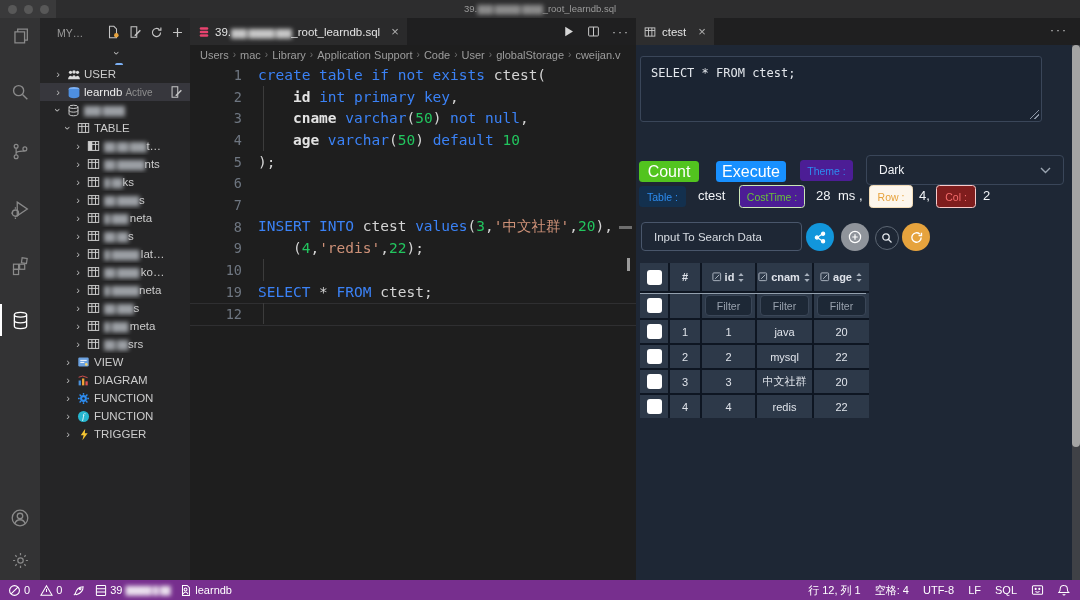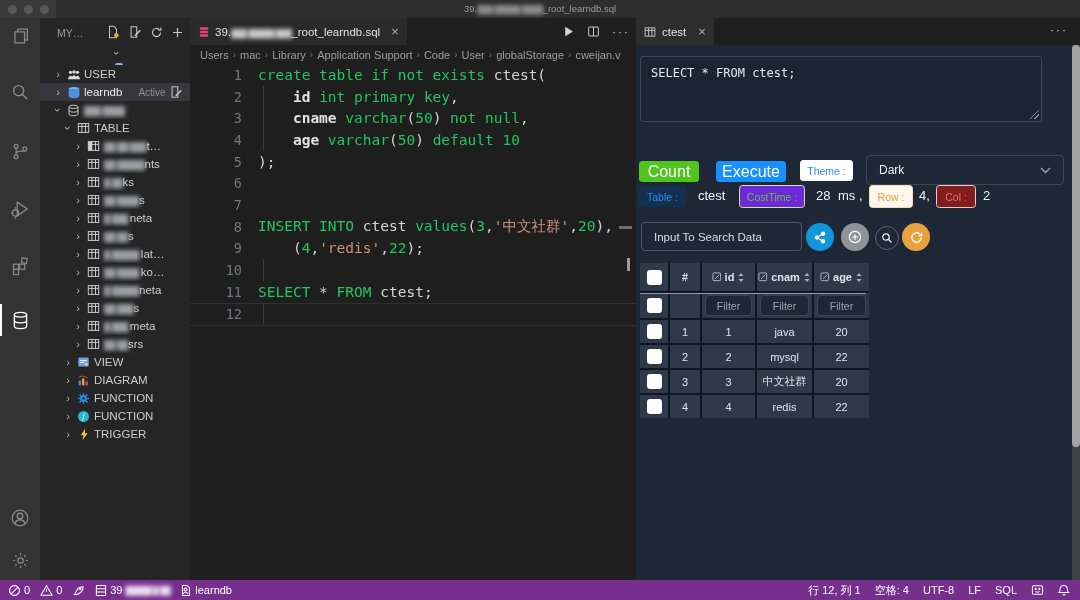--- a/index.html
+++ b/index.html
@@ -21,62 +21,62 @@
   #sbtitle{position:absolute;left:17px;top:4px;font-size:10.5px;color:#9a9a9a;}
   #sbacts{position:absolute;right:6px;top:2px;display:flex;gap:8px;color:#c5c5c5;}
   #sbacts span{display:flex;align-items:center;cursor:pointer;}
   #tree{position:absolute;left:0;top:29px;width:150px;}
   .trow{height:18px;display:flex;align-items:center;gap:3px;white-space:nowrap;overflow:hidden;cursor:pointer;color:#cccccc;font-size:11.5px;position:relative;}
   .trow.sel{background:#37373d;color:#ededed;}
   .chev{width:10px;font-size:11px;color:#b8b8b8;flex:none;display:inline-block;text-align:center;}
   .chev.open{transform:rotate(90deg);} 
   .ticon{width:15px;height:14px;flex:none;display:flex;align-items:center;justify-content:center;}
   .blurb{filter:blur(2.2px);opacity:.8;color:#b9bec4;font-size:8.5px;letter-spacing:-.5px;}
-  .badge{color:#8f8f8f;font-size:10px;margin-left:13px;}
+  .badge{color:#8f8f8f;font-size:10px;margin-left:0;}
   .trail{position:absolute;right:7px;top:2px;}
   
   #editor{left:190px;top:18px;width:446px;height:562px;background:#1e1e1e;}
   #etabs{position:absolute;left:0;top:0;width:446px;height:27px;background:#1f1f20;}
   #etab{position:absolute;left:0;top:0;height:27px;padding:0 8px;display:flex;align-items:center;gap:5px;background:#2a2a2b;font-size:11.5px;color:#e3e3e3;cursor:pointer;}
   .closex{color:#b0b0b0;font-size:13px;margin-left:6px;cursor:pointer;}
   #eacts{position:absolute;right:6px;top:0;height:27px;display:flex;gap:12px;align-items:center;color:#cfcfcf;}
   #eacts span{cursor:pointer;display:flex;align-items:center;}
   #breadcrumb{position:absolute;left:10px;top:27px;height:19px;display:flex;align-items:center;gap:4px;font-size:11px;color:#9d9d9d;white-space:nowrap;overflow:hidden;width:430px;}
   #breadcrumb .sep{color:#6f6f6f;font-size:10px;}
   #breadcrumb span{cursor:pointer;}
   #codelines{position:absolute;left:0;top:46px;width:446px;font-family:"DejaVu Sans Mono","Liberation Mono",monospace;font-size:14.5px;}
   .cl{height:21.7px;display:flex;align-items:center;position:relative;}
   .cl.cur{border-top:1px solid #2f2f31;border-bottom:1px solid #2f2f31;align-items:center;}
   .ln{width:52px;flex:none;text-align:right;padding-right:16px;color:#6e7681;font-size:13.5px;}
   .ct{white-space:pre;}
-  .tk-kw{color:#22c55e;} .tk-pl{color:#d4d4d4;} .tk-num{color:#22c55e;} .tk-str{color:#ce9178;}
+  .tk-kw{color:#3b82f6;} .tk-pl{color:#d4d4d4;} .tk-num{color:#22c55e;} .tk-str{color:#ce9178;}
   .tk-idt{color:#e3e3e3;font-weight:700;}
   .guide{position:absolute;left:73px;width:1px;background:#3c3c3c;}
   #ovr-dash{position:absolute;right:4px;width:13px;height:3px;background:#6e6e6e;}
   #ovr-thumb{position:absolute;right:6px;width:3px;height:13px;background:#9b9b9b;}
   
   #panel{left:636px;top:18px;width:444px;height:562px;background:#1f1f20;}
   #ptab{position:absolute;left:0;top:0;height:27px;padding:0 8px;display:flex;align-items:center;gap:6px;background:#2d2d2e;font-size:11.5px;color:#e3e3e3;cursor:pointer;}
   #pmore{position:absolute;right:12px;top:5px;color:#cfcfcf;font-size:12px;letter-spacing:2px;cursor:pointer;}
   #webview{position:absolute;left:0;top:27px;width:444px;height:535px;background:#1e2735;}
   #vsb{position:absolute;right:0;top:0;width:8px;height:535px;background:#3f4146;}
   #vsb .thumb{position:absolute;left:0;top:0;width:8px;height:402px;background:#a4a4a4;border-radius:4px;cursor:pointer;}
   #qbox{position:absolute;left:4px;top:11px;width:380px;height:46px;background:#1b2432;border:1px solid #3a4659;border-radius:3px;color:#e3e7ec;
     font-family:"DejaVu Sans Mono","Liberation Mono",monospace;font-size:12px;padding:9px 10px;cursor:text;}
   #qbox::after{content:"";position:absolute;right:2px;bottom:2px;width:9px;height:9px;
     background:linear-gradient(135deg,transparent 45%,#8a94a3 45%,#8a94a3 55%,transparent 55%,transparent 70%,#8a94a3 70%,#8a94a3 80%,transparent 80%);}
   .btn{position:absolute;height:21px;border-radius:3.5px;display:flex;align-items:center;justify-content:center;font-size:16px;color:#fff;cursor:pointer;border:none;}
   #btn-count{left:3px;top:116px;width:60px;background:#52c41f;}
   #btn-exec{left:80px;top:116px;width:70px;background:#1890ff;}
-  #btn-theme{left:164px;top:115px;width:53px;background:#ffffff;color:#2d8cf0;font-size:10.5px;}
+  #btn-theme{left:164px;top:115px;width:53px;background:#4c1d95;color:#2d8cf0;font-size:10.5px;}
   #theme-sel{position:absolute;left:230px;top:110px;width:172px;height:28px;background:#1e2735;border:1px solid #3a4659;border-radius:4px;
     display:flex;align-items:center;color:#f0f2f5;font-size:12px;padding:0 12px;cursor:pointer;justify-content:space-between;}
   .tag{position:absolute;height:21px;border-radius:3.5px;display:flex;align-items:center;justify-content:center;font-size:10.5px;cursor:default;}
   #tag-table{left:3px;top:141px;width:47px;background:#13304e;color:#2d8cf0;}
-  #tag-cost{left:103px;top:140px;width:64px;background:#6d28d9;color:#67c23a;border:1px solid #cbe8b6;}
+  #tag-cost{left:103px;top:140px;width:64px;background:#4c1d95;color:#67c23a;border:1px solid #cbe8b6;}
   #tag-row{left:233px;top:140px;width:42px;background:#fdf6ec;color:#e6a23c;border:1px solid #f2dbb6;}
   #tag-col{left:300px;top:140px;width:38px;background:#7f1d1d;color:#f56c6c;border:1px solid #f7caca;}
   .infotxt{position:absolute;color:#f2f4f7;font-size:13px;top:143px;}
   #search-input{position:absolute;left:5px;top:177px;width:161px;height:29px;background:#1e2735;border:1px solid #49566b;border-radius:4px;
     color:#eef1f5;font-size:11.5px;padding:0 12px;box-sizing:border-box;outline:none;font-family:"Liberation Sans",sans-serif;}
   #search-input::placeholder{color:#dfe4ea;opacity:.95;}
   .circ{position:absolute;border-radius:50%;display:flex;align-items:center;justify-content:center;cursor:pointer;}
   #c-share{left:170px;top:178px;width:28px;height:28px;background:#1296db;}
   #c-plus{left:205px;top:178px;width:28px;height:28px;background:#8f949b;}
   #c-find{left:239px;top:181px;width:22px;height:22px;border:1px solid #5c6673;background:transparent;}
@@ -518,21 +518,21 @@
       </div>
       <div class="cl">
         <span class="ln">9</span>
         <span class="ct"><span class="tk-pl">    (</span><span class="tk-num">4</span><span class="tk-pl">,</span><span class="tk-str">'redis'</span><span class="tk-pl">,</span><span class="tk-num">22</span><span class="tk-pl">);</span></span>
       </div>
       <div class="cl">
         <span class="ln">10</span>
         <span class="ct"></span>
       </div>
       <div class="cl">
-        <span class="ln">11</span>
+        <span class="ln">19</span>
         <span class="ct"><span class="tk-kw">SELECT</span><span class="tk-pl"> * </span><span class="tk-kw">FROM</span><span class="tk-pl"> ctest;</span></span>
       </div>
       <div class="cl cur">
         <span class="ln">12</span>
         <span class="ct"></span>
       </div>
       <div class="guide" style="top: 21.7px; height: 65.1px;"></div>
       <div class="guide" style="top: 195.3px; height: 21.7px;"></div>
       <div class="guide" style="top: 238.7px; height: 21.7px;"></div>
     </div>

